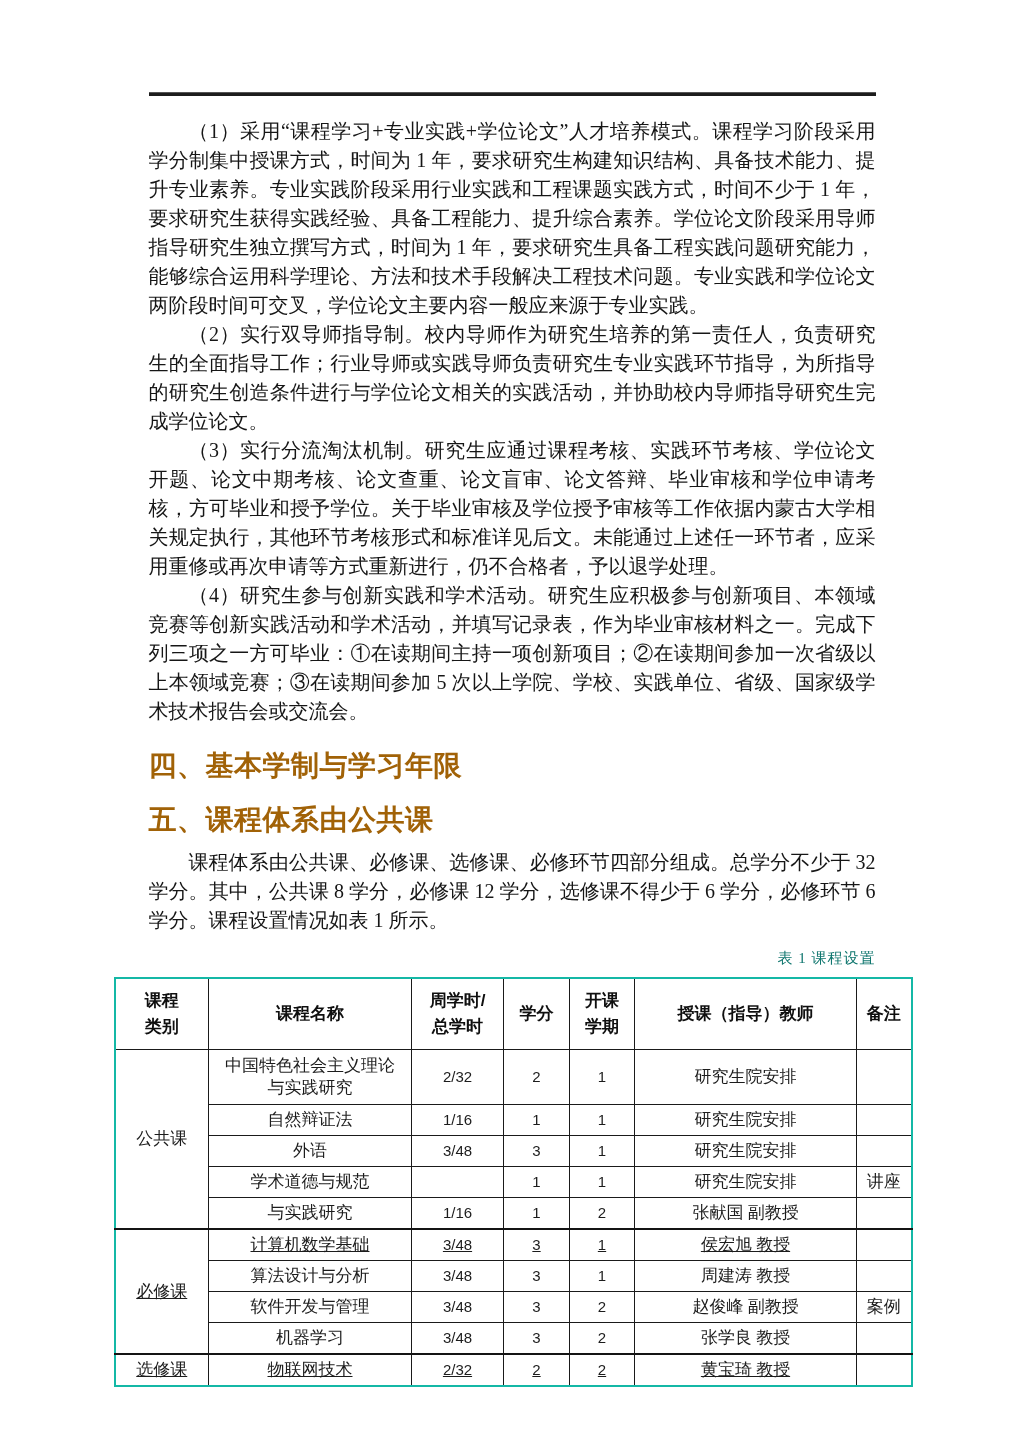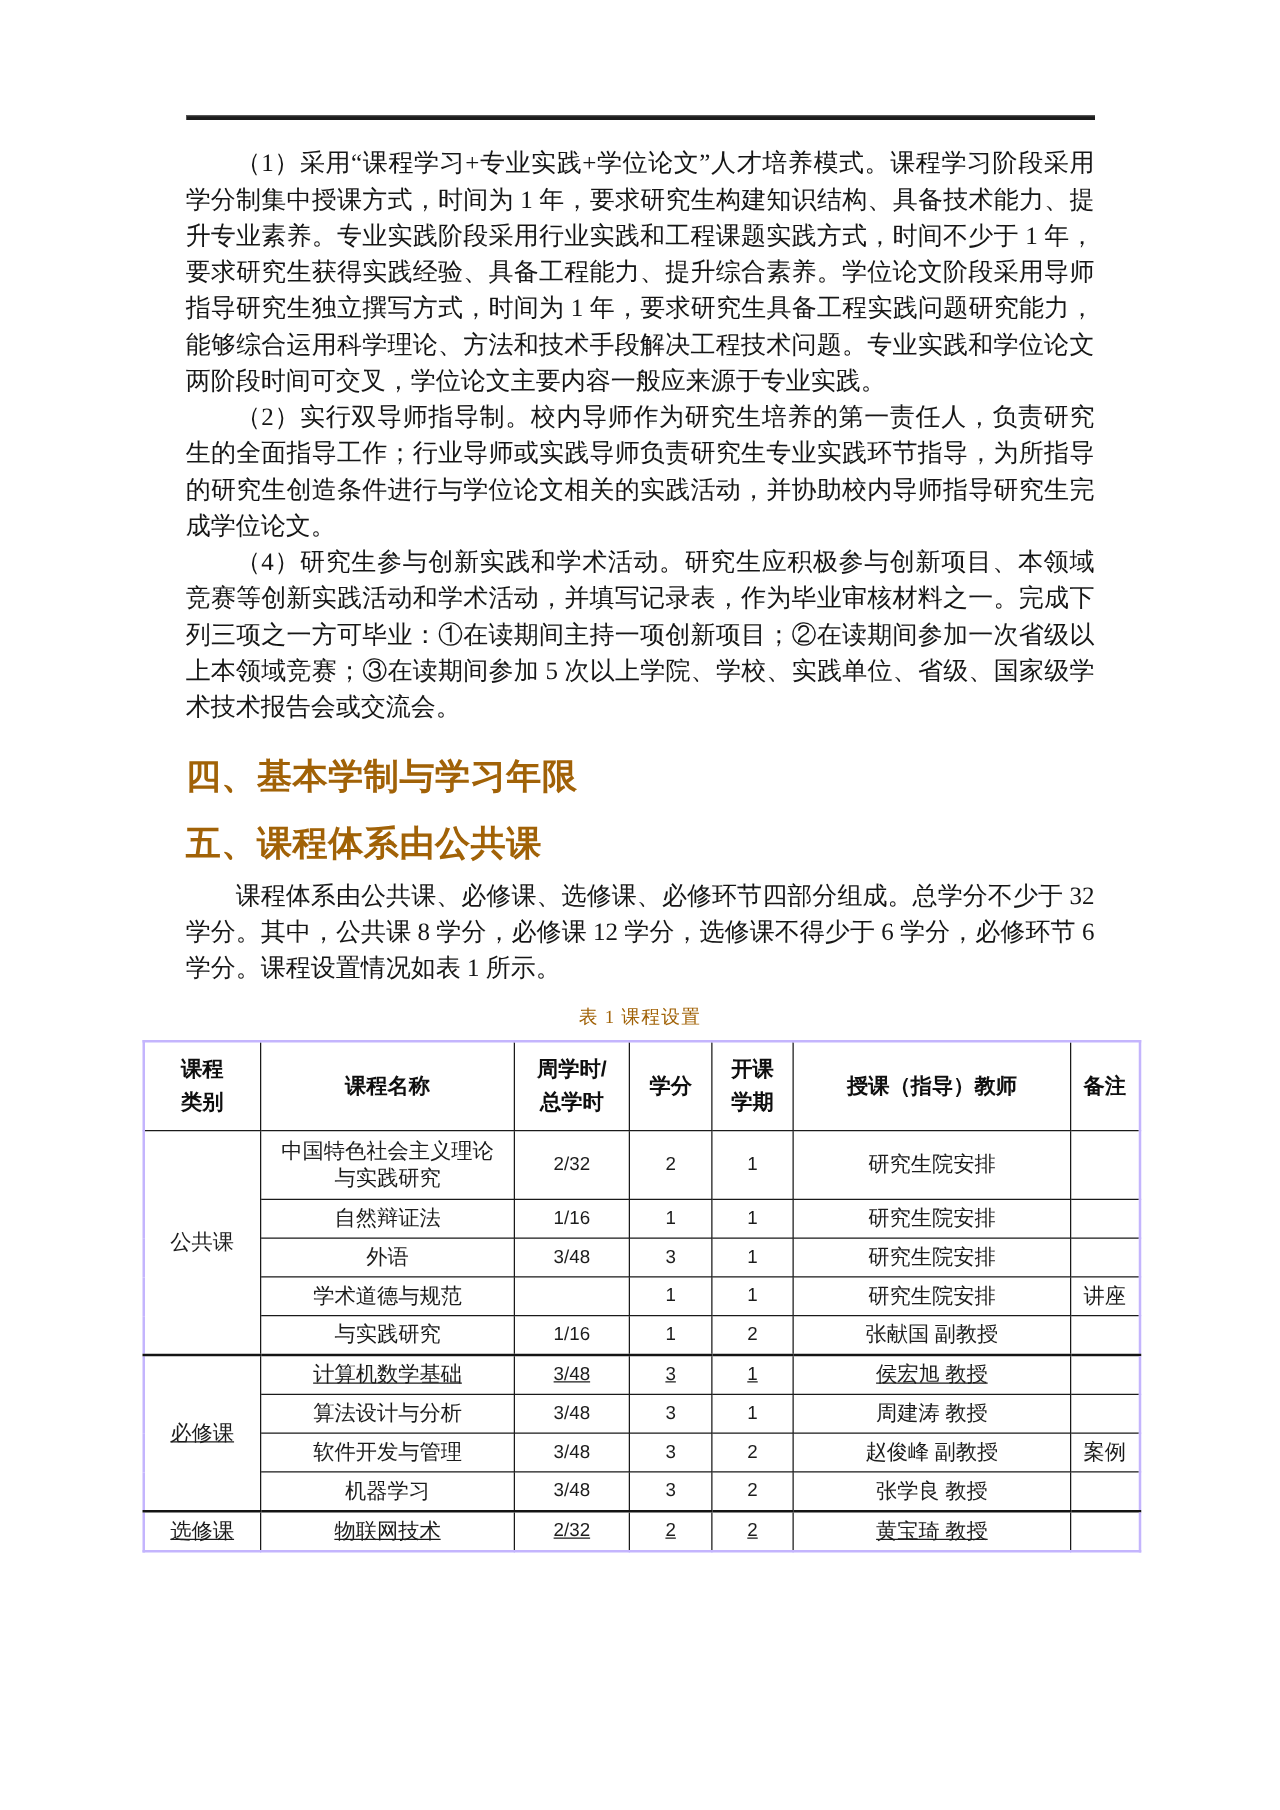--- a/index.html
+++ b/index.html
@@ -41,35 +41,35 @@
     margin: 26px 0 14px 0;
     font-family: "Liberation Sans", "DejaVu Sans", sans-serif;
     font-weight: bold;
     font-size: 28px;
     line-height: 28px;
     color: #a16207;
     letter-spacing: 0.5px;
   }
   .table-caption {
     margin-top: 14px;
-    text-align: center;
+    text-align: right;
     font-family: "Liberation Serif", "DejaVu Serif", serif;
     font-size: 15px;
-    color: #a16207;
+    color: #0f766e;
     letter-spacing: 1px;
   }
   .table-wrap {
     width: 797px;
     margin-left: -35px;
     margin-top: 9px;
   }
   table.course-table {
     width: 797px;
     border-collapse: collapse;
-    border: 2px solid #c4b5fd;
+    border: 2px solid #14b8a6;
     table-layout: fixed;
   }
   table.course-table th,
   table.course-table td {
     border: 1px solid #1a1a1a;
     text-align: center;
     vertical-align: middle;
     padding: 2px 3px;
     overflow: hidden;
   }
@@ -99,20 +99,21 @@
 </head>
 <body>
 
 <div class="page">
   <div class="content">
     <div class="header-rule"></div>
 
     <div class="intro">
       <p class="body-para">（1）采用“课程学习+专业实践+学位论文”人才培养模式。课程学习阶段采用学分制集中授课方式，时间为 1 年，要求研究生构建知识结构、具备技术能力、提升专业素养。专业实践阶段采用行业实践和工程课题实践方式，时间不少于 1 年，要求研究生获得实践经验、具备工程能力、提升综合素养。学位论文阶段采用导师指导研究生独立撰写方式，时间为 1 年，要求研究生具备工程实践问题研究能力，能够综合运用科学理论、方法和技术手段解决工程技术问题。专业实践和学位论文两阶段时间可交叉，学位论文主要内容一般应来源于专业实践。</p>
       <p class="body-para">（2）实行双导师指导制。校内导师作为研究生培养的第一责任人，负责研究生的全面指导工作；行业导师或实践导师负责研究生专业实践环节指导，为所指导的研究生创造条件进行与学位论文相关的实践活动，并协助校内导师指导研究生完成学位论文。</p>
+      <p class="body-para">（3）实行分流淘汰机制。研究生应通过课程考核、实践环节考核、学位论文开题、论文中期考核、论文查重、论文盲审、论文答辩、毕业审核和学位申请考核，方可毕业和授予学位。关于毕业审核及学位授予审核等工作依据内蒙古大学相关规定执行，其他环节考核形式和标准详见后文。未能通过上述任一环节者，应采用重修或再次申请等方式重新进行，仍不合格者，予以退学处理。</p>
       <p class="body-para">（4）研究生参与创新实践和学术活动。研究生应积极参与创新项目、本领域竞赛等创新实践活动和学术活动，并填写记录表，作为毕业审核材料之一。完成下列三项之一方可毕业：①在读期间主持一项创新项目；②在读期间参加一次省级以上本领域竞赛；③在读期间参加 5 次以上学院、学校、实践单位、省级、国家级学术技术报告会或交流会。</p>
     </div>
 
     <h2 class="section-heading">四、基本学制与学习年限</h2>
 
     <h2 class="section-heading">五、课程体系由公共课</h2>
     <p class="body-para">课程体系由公共课、必修课、选修课、必修环节四部分组成。总学分不少于 32 学分。其中，公共课 8 学分，必修课 12 学分，选修课不得少于 6 学分，必修环节 6 学分。课程设置情况如表 1 所示。</p>
 
     <div class="table-caption">表 1 课程设置</div>
 

